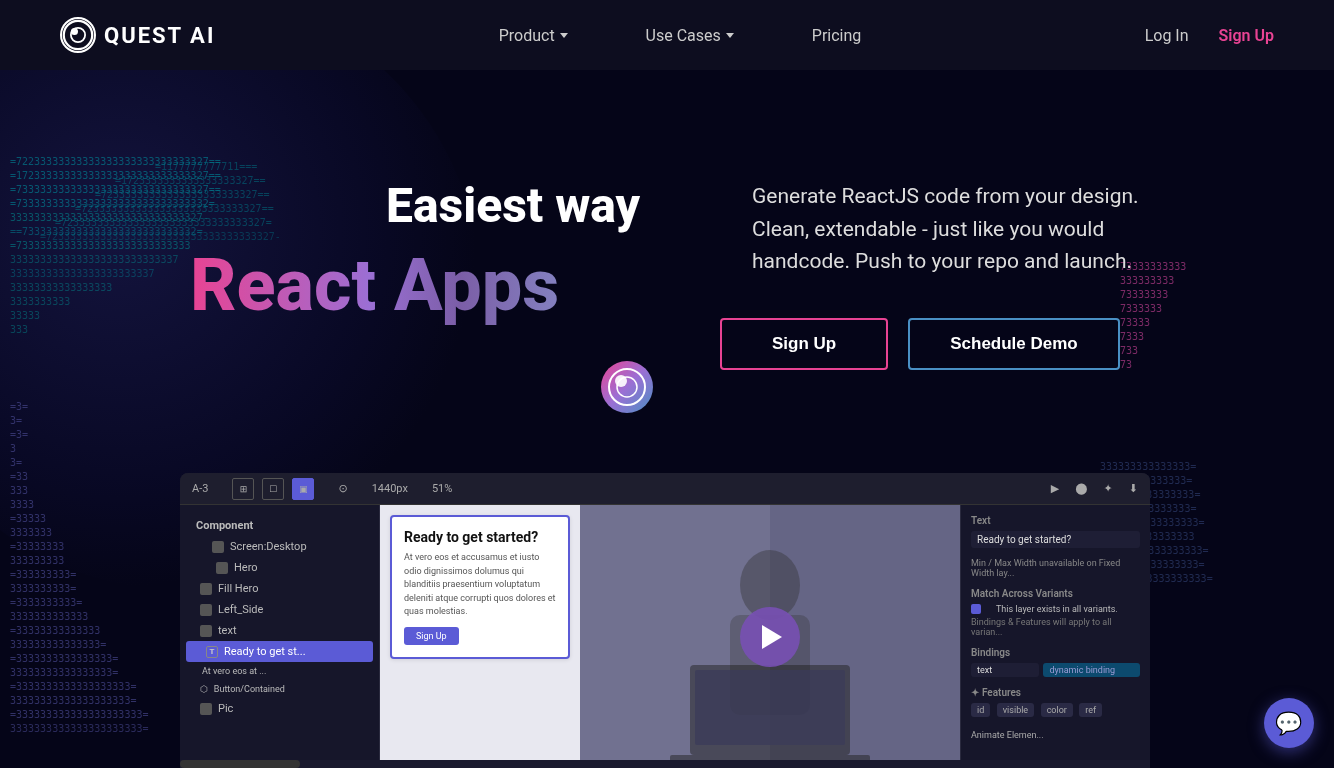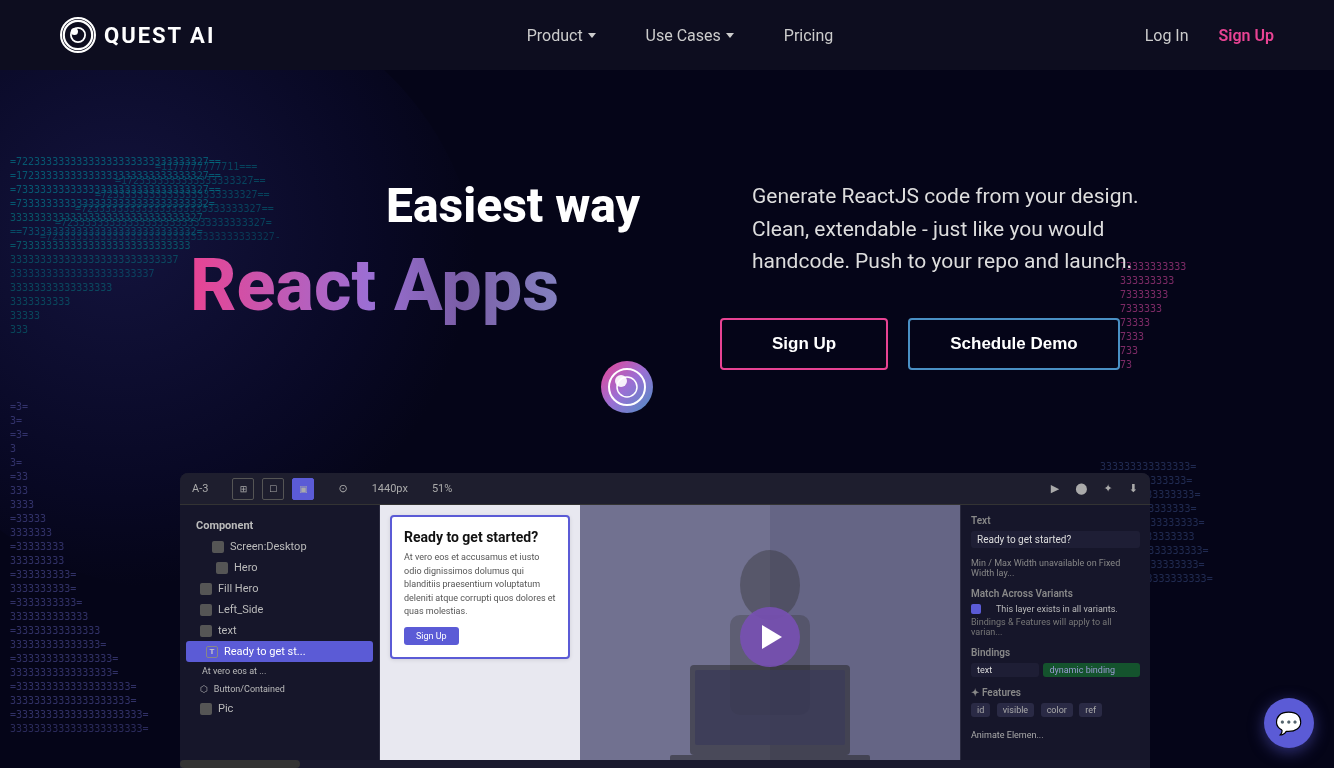--- a/index.html
+++ b/index.html
@@ -39,21 +39,21 @@
     }
     .logo-text {
       font-size: 22px;
       font-weight: 700;
       letter-spacing: 2px;
       color: #fff;
     }
     .nav-links {
       display: flex;
       align-items: center;
-      gap: 50px;
+      gap: 78px;
     }
     .nav-link {
       color: #ccc;
       font-size: 16px;
       cursor: pointer;
       display: flex;
       align-items: center;
       gap: 5px;
     }
     .chevron-down {
@@ -349,21 +349,21 @@
       color: #bbb;
     }
     .panel-right-section { margin-bottom: 10px; }
     .panel-section-title { font-size: 10px; color: #888; margin-bottom: 5px; font-weight: 600; }
     .panel-field-value { font-size: 10px; color: #ddd; background: #1e1e35; padding: 3px 6px; border-radius: 3px; margin-bottom: 5px; }
     .panel-checkbox { display: flex; align-items: flex-end; gap: 15px; margin-bottom: 3px; font-size: 9px; }
     .checkbox-checked { width: 10px; height: 10px; background: #5b5bd6; border-radius: 2px; flex-shrink: 0; }
     .panel-tag { display: inline-block; background: #2a2a45; padding: 2px 6px; border-radius: 3px; font-size: 9px; color: #aaa; margin-right: 4px; margin-bottom: 3px; }
     .binding-row { display: flex; align-items: center; gap: 4px; margin-bottom: 3px; }
     .binding-key { background: #1e1e35; padding: 2px 6px; border-radius: 3px; font-size: 9px; color: #ddd; flex: 1; }
-    .binding-val { background: #14532d; padding: 2px 6px; border-radius: 3px; font-size: 9px; color: #9b9bd4; flex: 1.5; }
+    .binding-val { background: #0c4a6e; padding: 2px 6px; border-radius: 3px; font-size: 9px; color: #9b9bd4; flex: 1.5; }
 
     
     .chat-btn {
       position: fixed;
       bottom: 20px;
       right: 20px;
       width: 50px;
       height: 50px;
       border-radius: 50%;
       background: #5b5bd6;

